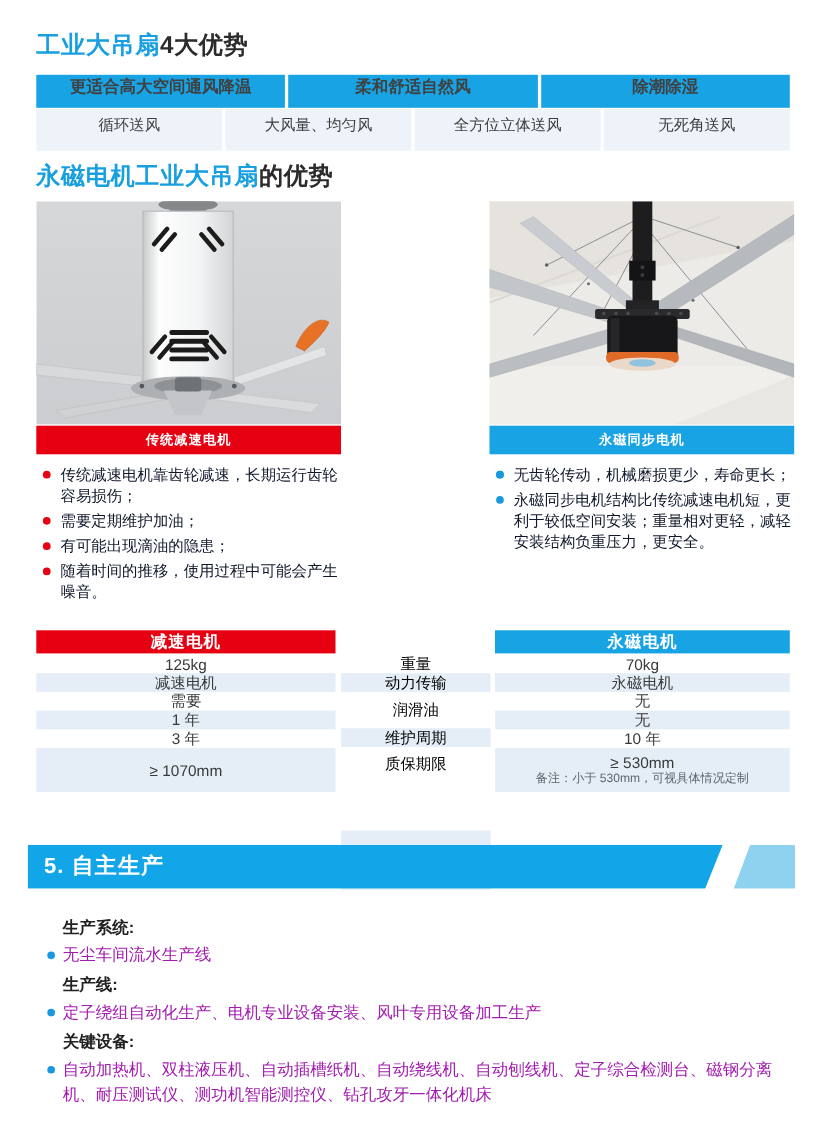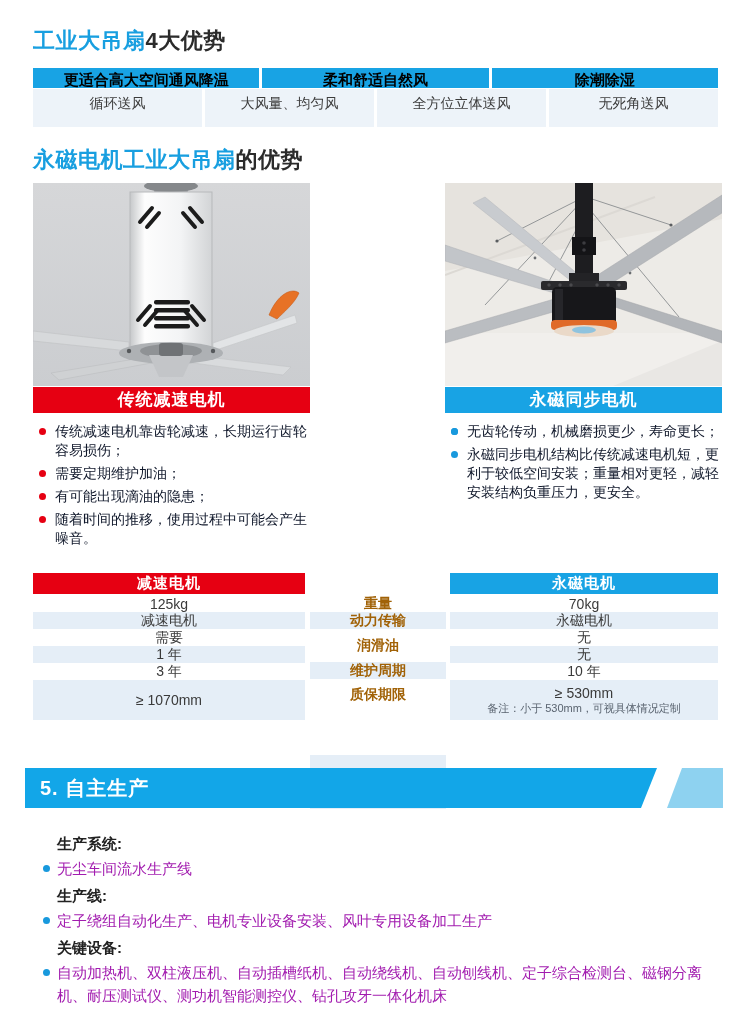--- a/index.html
+++ b/index.html
@@ -7,29 +7,29 @@
         font-family:"Liberation Sans","DejaVu Sans",sans-serif;}
   .title{position:absolute;margin:0;font-size:22px;font-weight:bold;color:#2b2b2b;letter-spacing:.5px;}
   .title .hl{color:var(--title-blue);}
   .t1{left:33px;top:26px;}
   .t2{left:33px;top:145px;}
 
   
   .adv{position:absolute;left:33px;top:68px;width:685px;}
   .adv-row{display:flex;gap:3px;}
   .adv-cell{flex:1;text-align:center;overflow:hidden;white-space:nowrap;}
-  .adv-cell.head{background:var(--blue);color:#000000;font-weight:bold;font-size:15px;height:20px;line-height:23px;margin-bottom:1px;}
+  .adv-cell.head{background:var(--blue);color:#404040;font-weight:bold;font-size:15px;height:30px;line-height:23px;margin-bottom:1px;}
   .adv-cell.val{background:var(--rowbg);color:#3c3c3c;font-size:14px;height:38px;line-height:29px;}
 
   
   .card{position:absolute;top:183px;width:277px;}
   .card.left{left:33px;}
   .card.right{left:445px;}
   .card-img{display:block;width:277px;height:203px;}
-  .card-banner{height:26px;line-height:26px;text-align:center;color:#fff;font-weight:bold;font-size:17px;margin-top:1px;letter-spacing:1px;}
+  .card-banner{height:26px;line-height:26px;text-align:center;color:#fff;font-weight:bold;font-size:12px;margin-top:1px;letter-spacing:1px;}
   .card.left .card-banner{background:var(--red);}
   .card.right .card-banner{background:var(--blue);}
   .bullets{margin-top:9px;}
   .bullet{position:relative;padding-left:22px;font-size:14px;line-height:19px;color:#0f172a;margin-bottom:4px;}
   .bullet .dot{position:absolute;left:6px;top:6px;width:7px;height:7px;border-radius:50%;}
   .card.left .bullet .dot{background:var(--red);}
   .card.right .bullet .dot{background:var(--bullet-blue);}
 
   
   .cmp{position:absolute;left:33px;top:573px;width:685px;height:146px;}
@@ -37,21 +37,21 @@
   .cmp-col.cl{left:0;width:272px;}
   .cmp-col.cm{left:277px;width:136px;}
   .cmp-col.cr{left:417px;width:268px;}
   .cmp-cell{display:flex;flex-direction:column;align-items:center;justify-content:center;
             font-size:14px;color:#3a3a3a;text-align:center;}
   .cmp-cell.hdr{font-weight:bold;color:#fff;font-size:15px;margin-bottom:1px;letter-spacing:1px;}
   .cl .cmp-cell.hdr{background:var(--red);}
   .cr .cmp-cell.hdr{background:var(--blue);}
   .cm .cmp-cell.hdr{background:transparent;}
   .cmp-cell.stripe{background:var(--stripe);}
-  .cm .cmp-cell{font-weight:bold;color:#a16207;}
+  .cm .cmp-cell{font-weight:normal;color:#000000;}
   .cmp-cell .note{font-size:11px;color:#5a6470;line-height:13px;font-weight:normal;margin-top:1px;}
 
   
   .banner5{position:absolute;left:25px;top:768px;width:700px;height:40px;}
   .banner5 .bar{position:absolute;left:0;top:0;width:632px;height:40px;background:var(--banner-blue);
     clip-path:polygon(0 0,100% 0,calc(100% - 16px) 100%,0 100%);
     color:#fff;font-weight:bold;font-size:20px;line-height:40px;padding-left:15px;box-sizing:border-box;letter-spacing:1px;}
   .banner5 .tail{position:absolute;left:640px;top:0;width:58px;height:40px;background:var(--banner-light);
     clip-path:polygon(17px 0,100% 0,100% 100%,2px 100%);}
 

